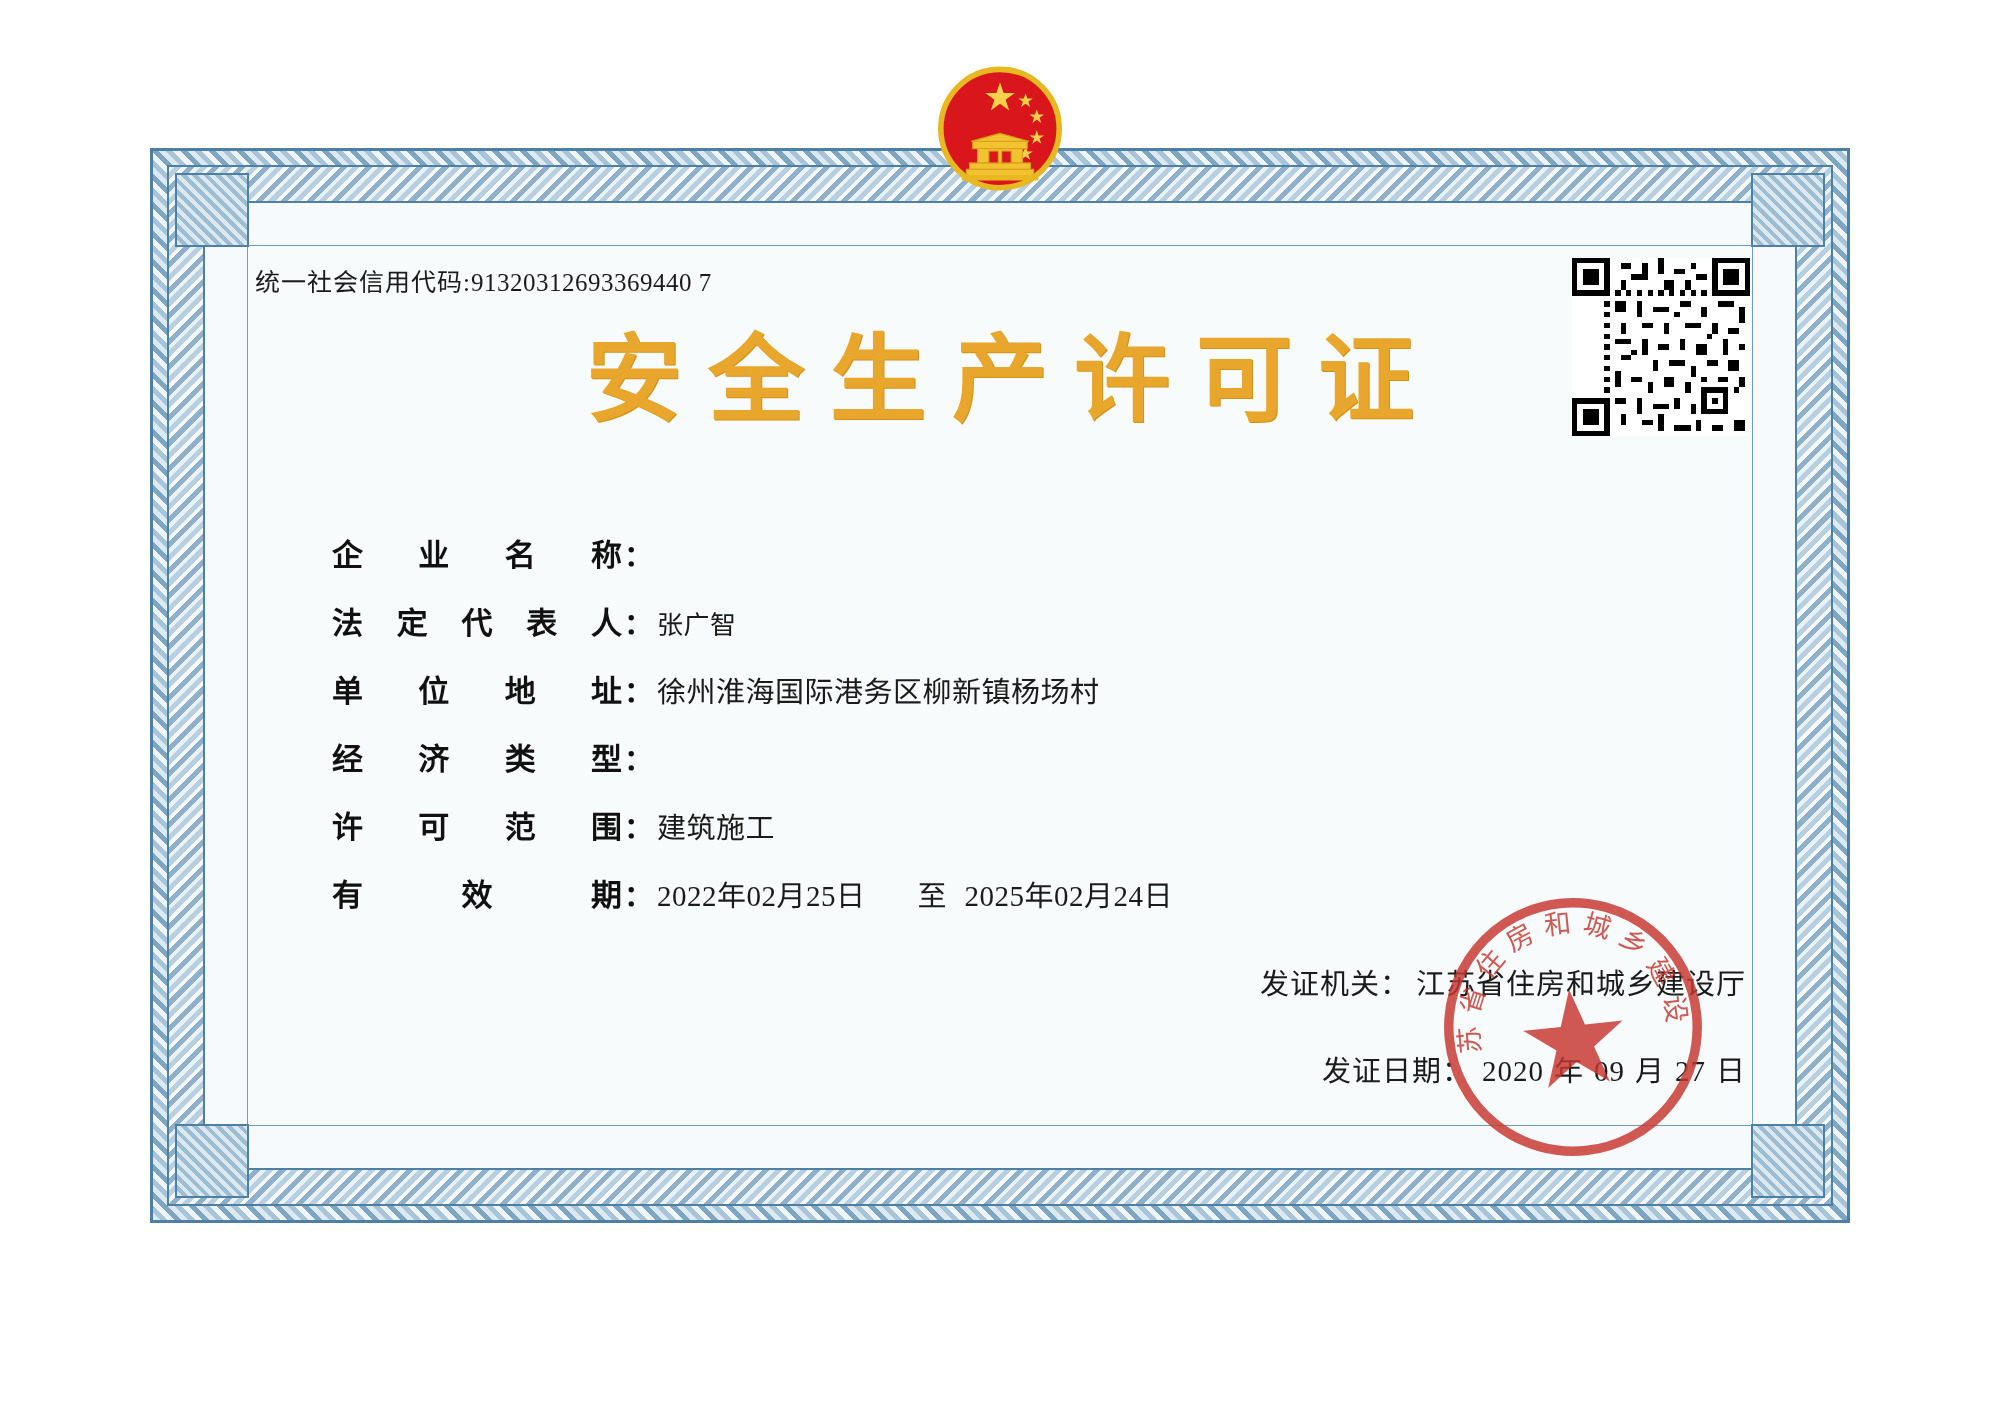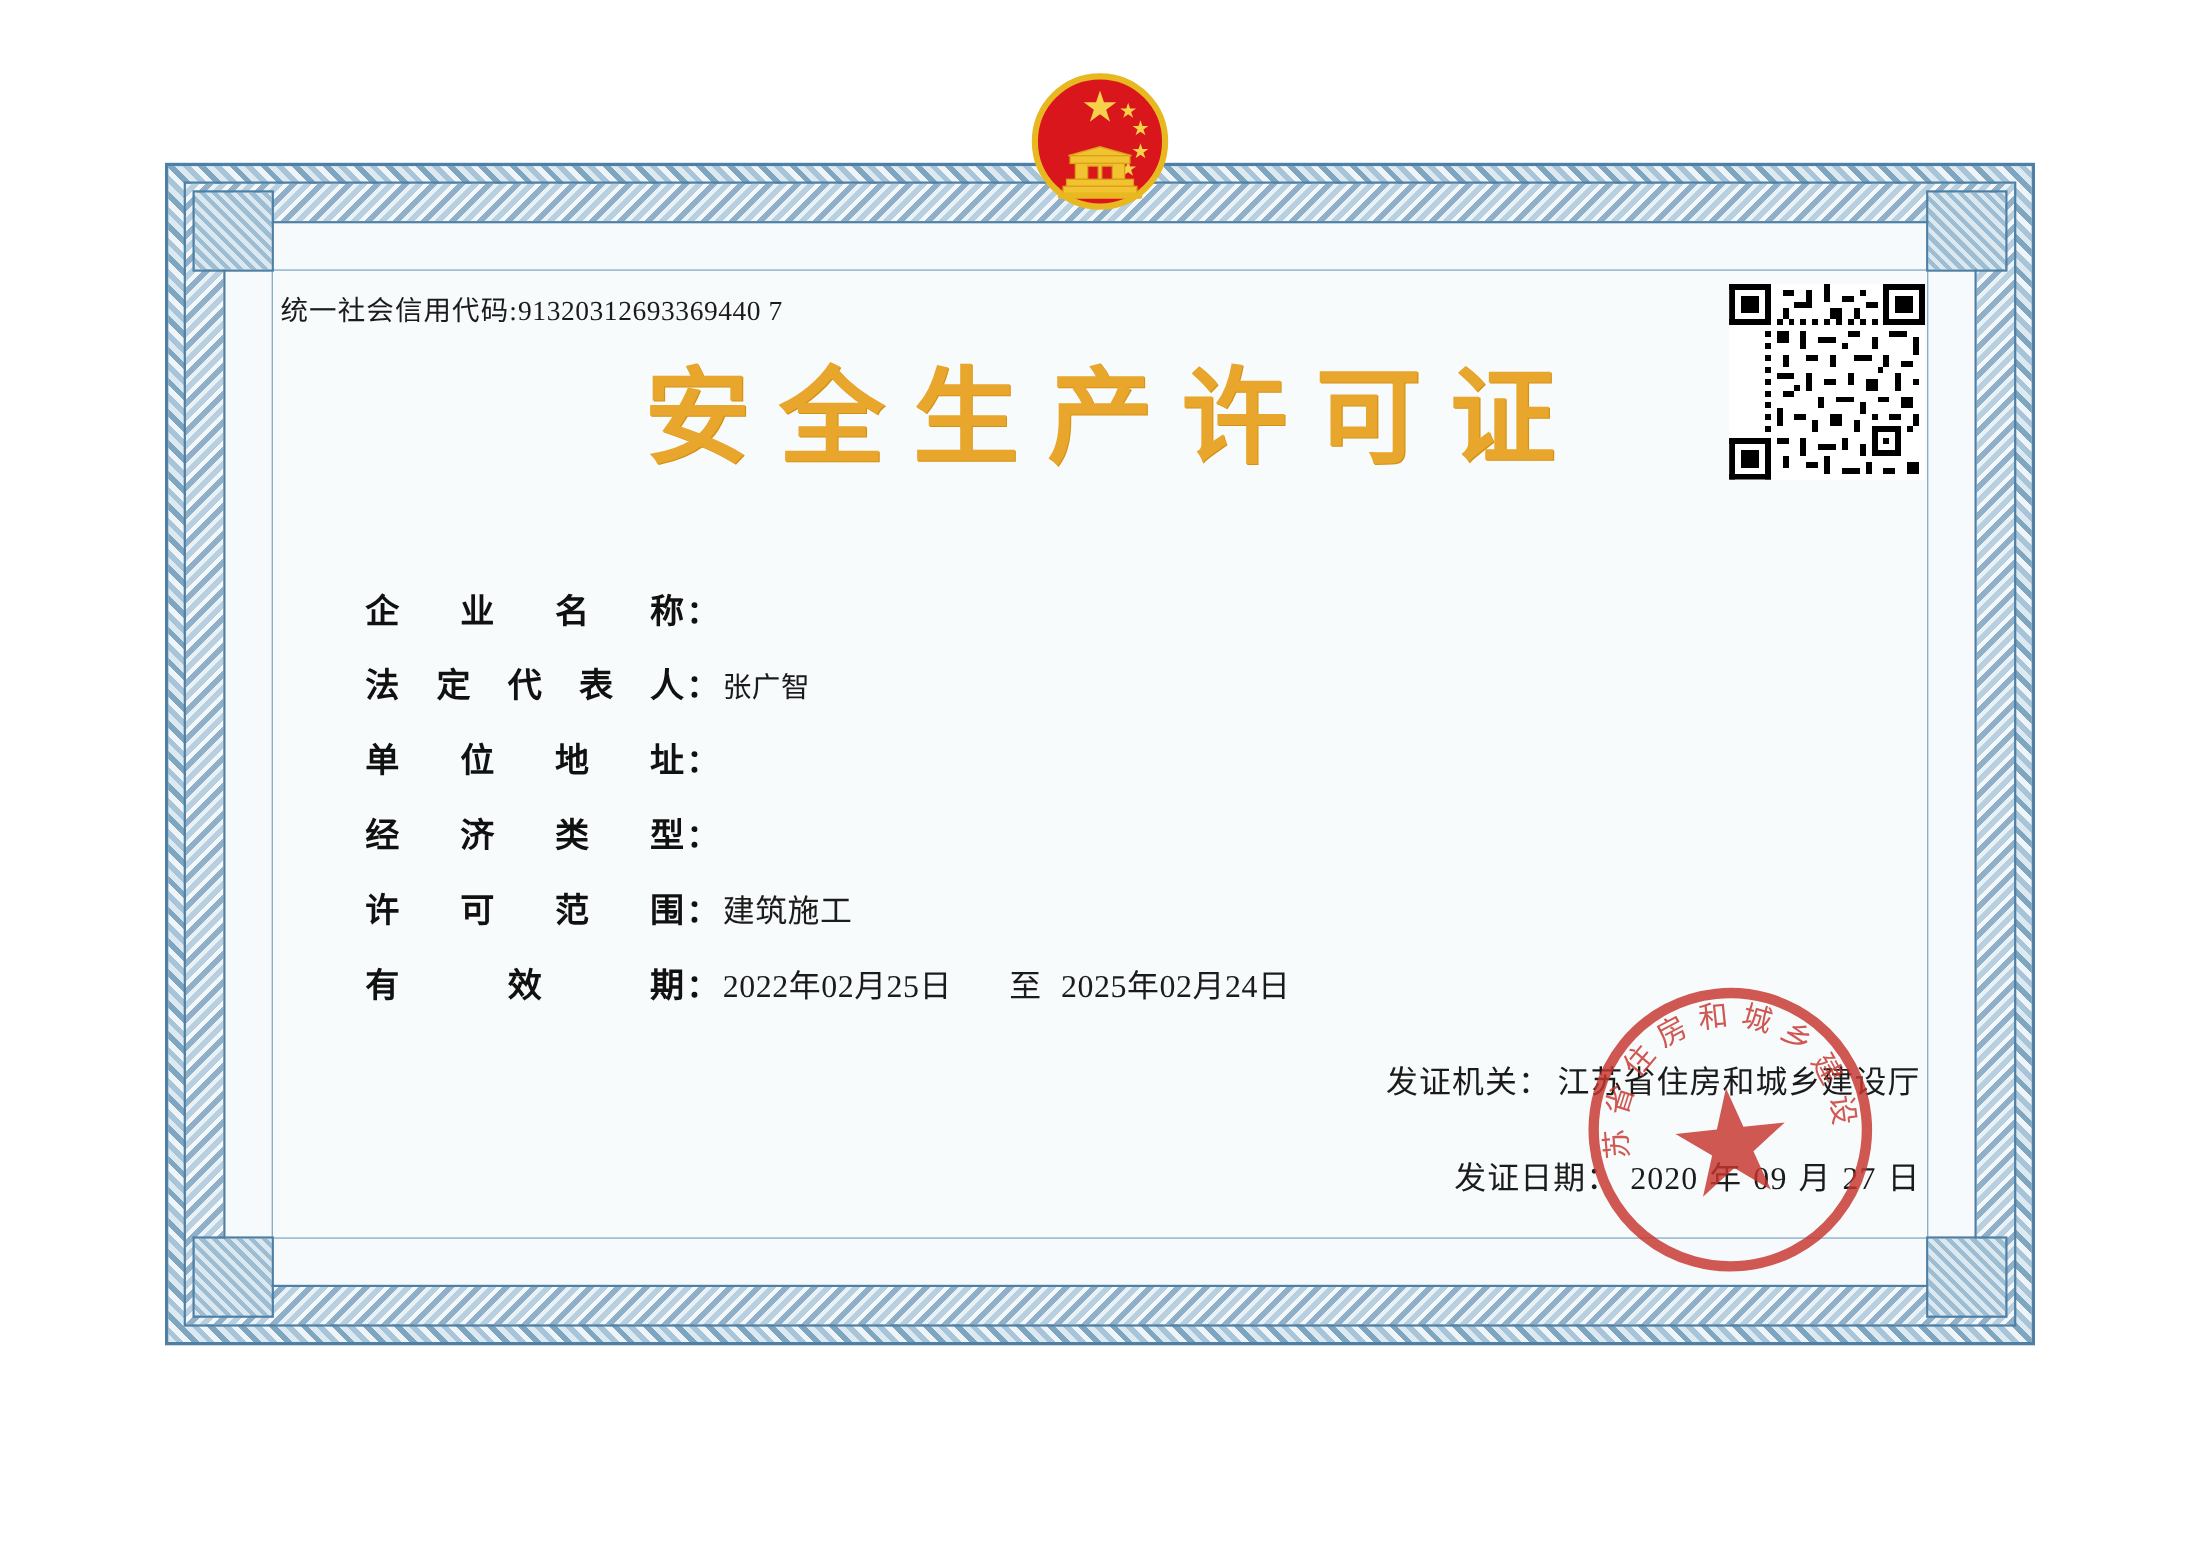--- a/index.html
+++ b/index.html
@@ -209,21 +209,21 @@
   }
   .issuer-row {
     display: flex;
     align-items: baseline;
     justify-content: flex-end;
     font-size: 29px;
     color: #1b1b1b;
     margin-bottom: 30px;
     letter-spacing: 1px;
   }
-  .issuer-label { font-weight: normal; font-family: Liberation Mono, monospace; }
+  .issuer-label { font-weight: normal; }
   .issuer-value { margin-left: 6px; }
   .date-num { padding: 0 10px; letter-spacing: 1px; margin-top: 23px; }
 
   
   #seal {
     position: absolute;
     left: 1438px;
     top: 892px;
     width: 270px;
     height: 270px;
@@ -429,20 +429,21 @@
       </div>
 
       <div class="field-row">
         <div class="field-label">
           <span>单</span>
           <span>位</span>
           <span>地</span>
           <span>址</span>
         </div>
         <div class="field-colon">：</div>
+        <div class="field-value">徐州淮海国际港务区柳新镇杨场村</div>
       </div>
 
       <div class="field-row">
         <div class="field-label">
           <span>经</span>
           <span>济</span>
           <span>类</span>
           <span>型</span>
         </div>
         <div class="field-colon">：</div>

